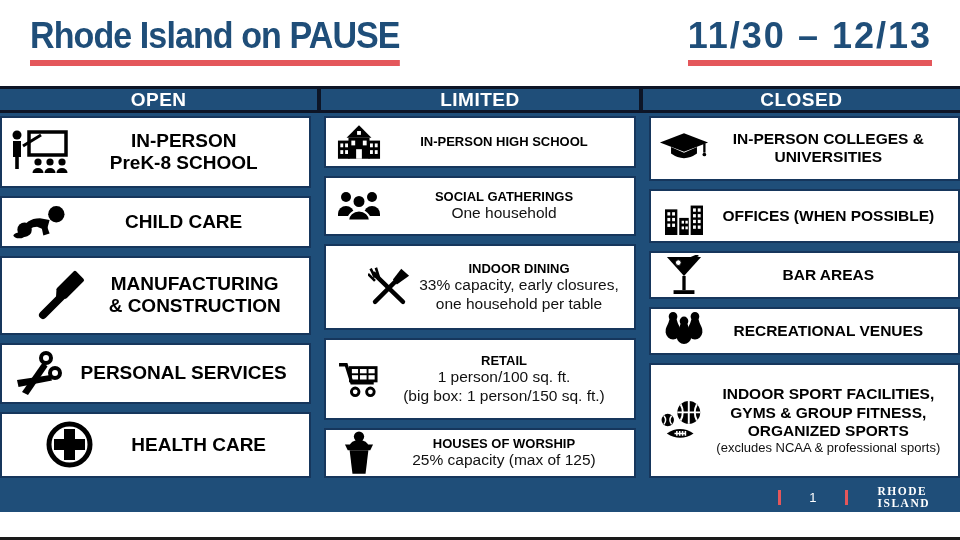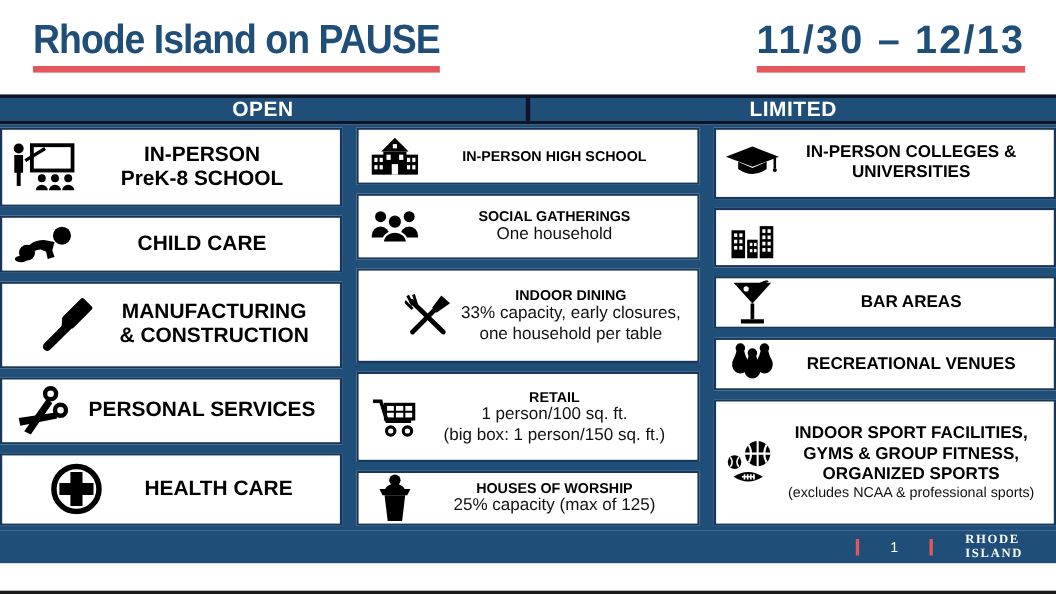--- a/index.html
+++ b/index.html
@@ -85,20 +85,21 @@
 </style>
 </head>
 <body>
 
 <div class="headline title">Rhode Island on PAUSE</div>
 <div class="headline date">11/30 – 12/13</div>
 
 <div class="header-row">
   <div class="hcell">OPEN</div>
   <div class="hcell">LIMITED</div>
+  <div class="hcell">CLOSED</div>
 </div>
 
 <div class="table">
 
   <div class="col col0">
     <div class="cell">
       <span class="icon-box">
         <svg width="58" height="46" viewBox="0 0 58 46">
           <rect class="st" x="19" y="3" width="37" height="23" stroke-width="3.5"></rect>
           <line class="st" x1="13" y1="17" x2="31" y2="6" stroke-width="3"></line>
@@ -297,20 +298,23 @@
           <rect class="wf" x="31.5" y="12" width="3" height="3.5"></rect>
             <rect class="wf" x="36.5" y="12" width="3" height="3.5"></rect>
           <rect class="wf" x="31.5" y="18" width="3" height="3.5"></rect>
             <rect class="wf" x="36.5" y="18" width="3" height="3.5"></rect>
           <rect class="wf" x="31.5" y="24" width="3" height="3.5"></rect>
             <rect class="wf" x="36.5" y="24" width="3" height="3.5"></rect>
           <rect class="wf" x="31.5" y="30" width="3" height="3.5"></rect>
             <rect class="wf" x="36.5" y="30" width="3" height="3.5"></rect>
         </svg>
       </span>
+      <div class="cell-body">
+          <div class="cell-title">OFFICES (WHEN POSSIBLE)</div>
+        </div>
     </div>
     <div class="cell">
       <span class="icon-box">
         <svg width="38" height="40" viewBox="0 0 40 42">
           <line class="st" x1="14" y1="9" x2="35" y2="0" stroke-width="2.5"></line>
           <polygon points="2,2 38,2 20,22"></polygon>
           <line class="st" x1="20" y1="22" x2="20" y2="37" stroke-width="3.5"></line>
           <line class="st" x1="9" y1="39" x2="31" y2="39" stroke-width="4"></line>
           <circle class="wf" cx="14" cy="8" r="3" stroke="#000" stroke-width="1"></circle>
         </svg>

